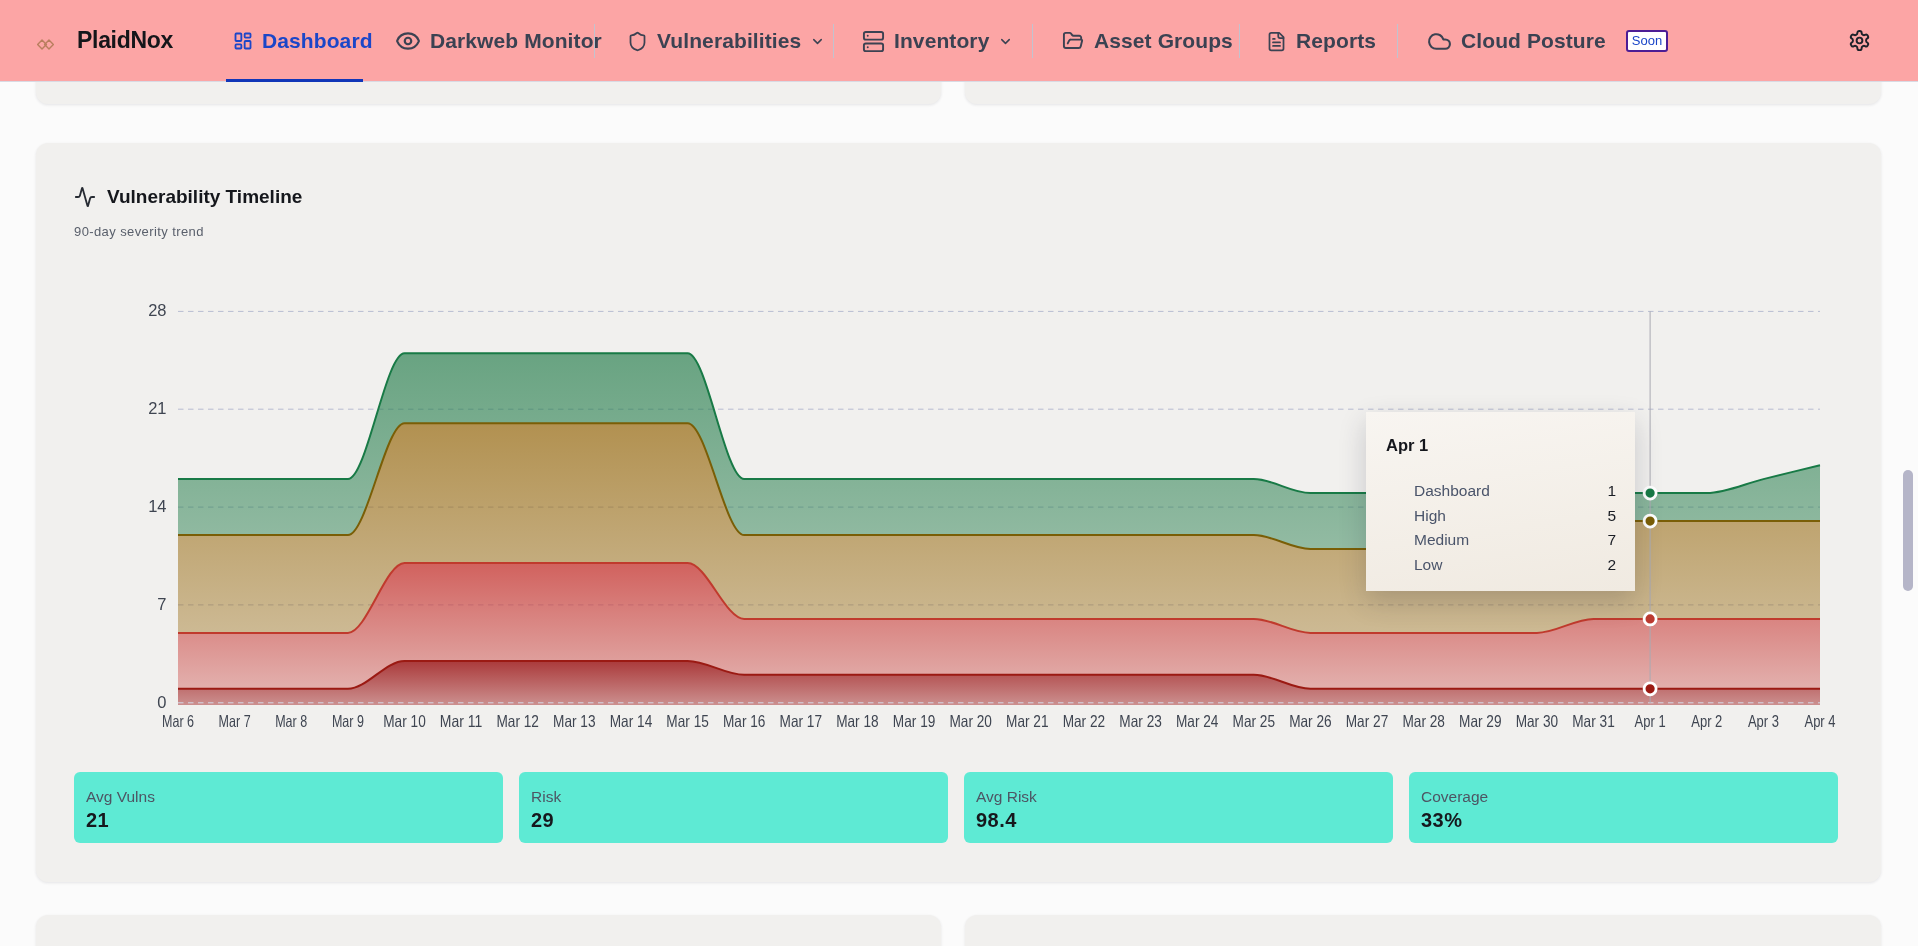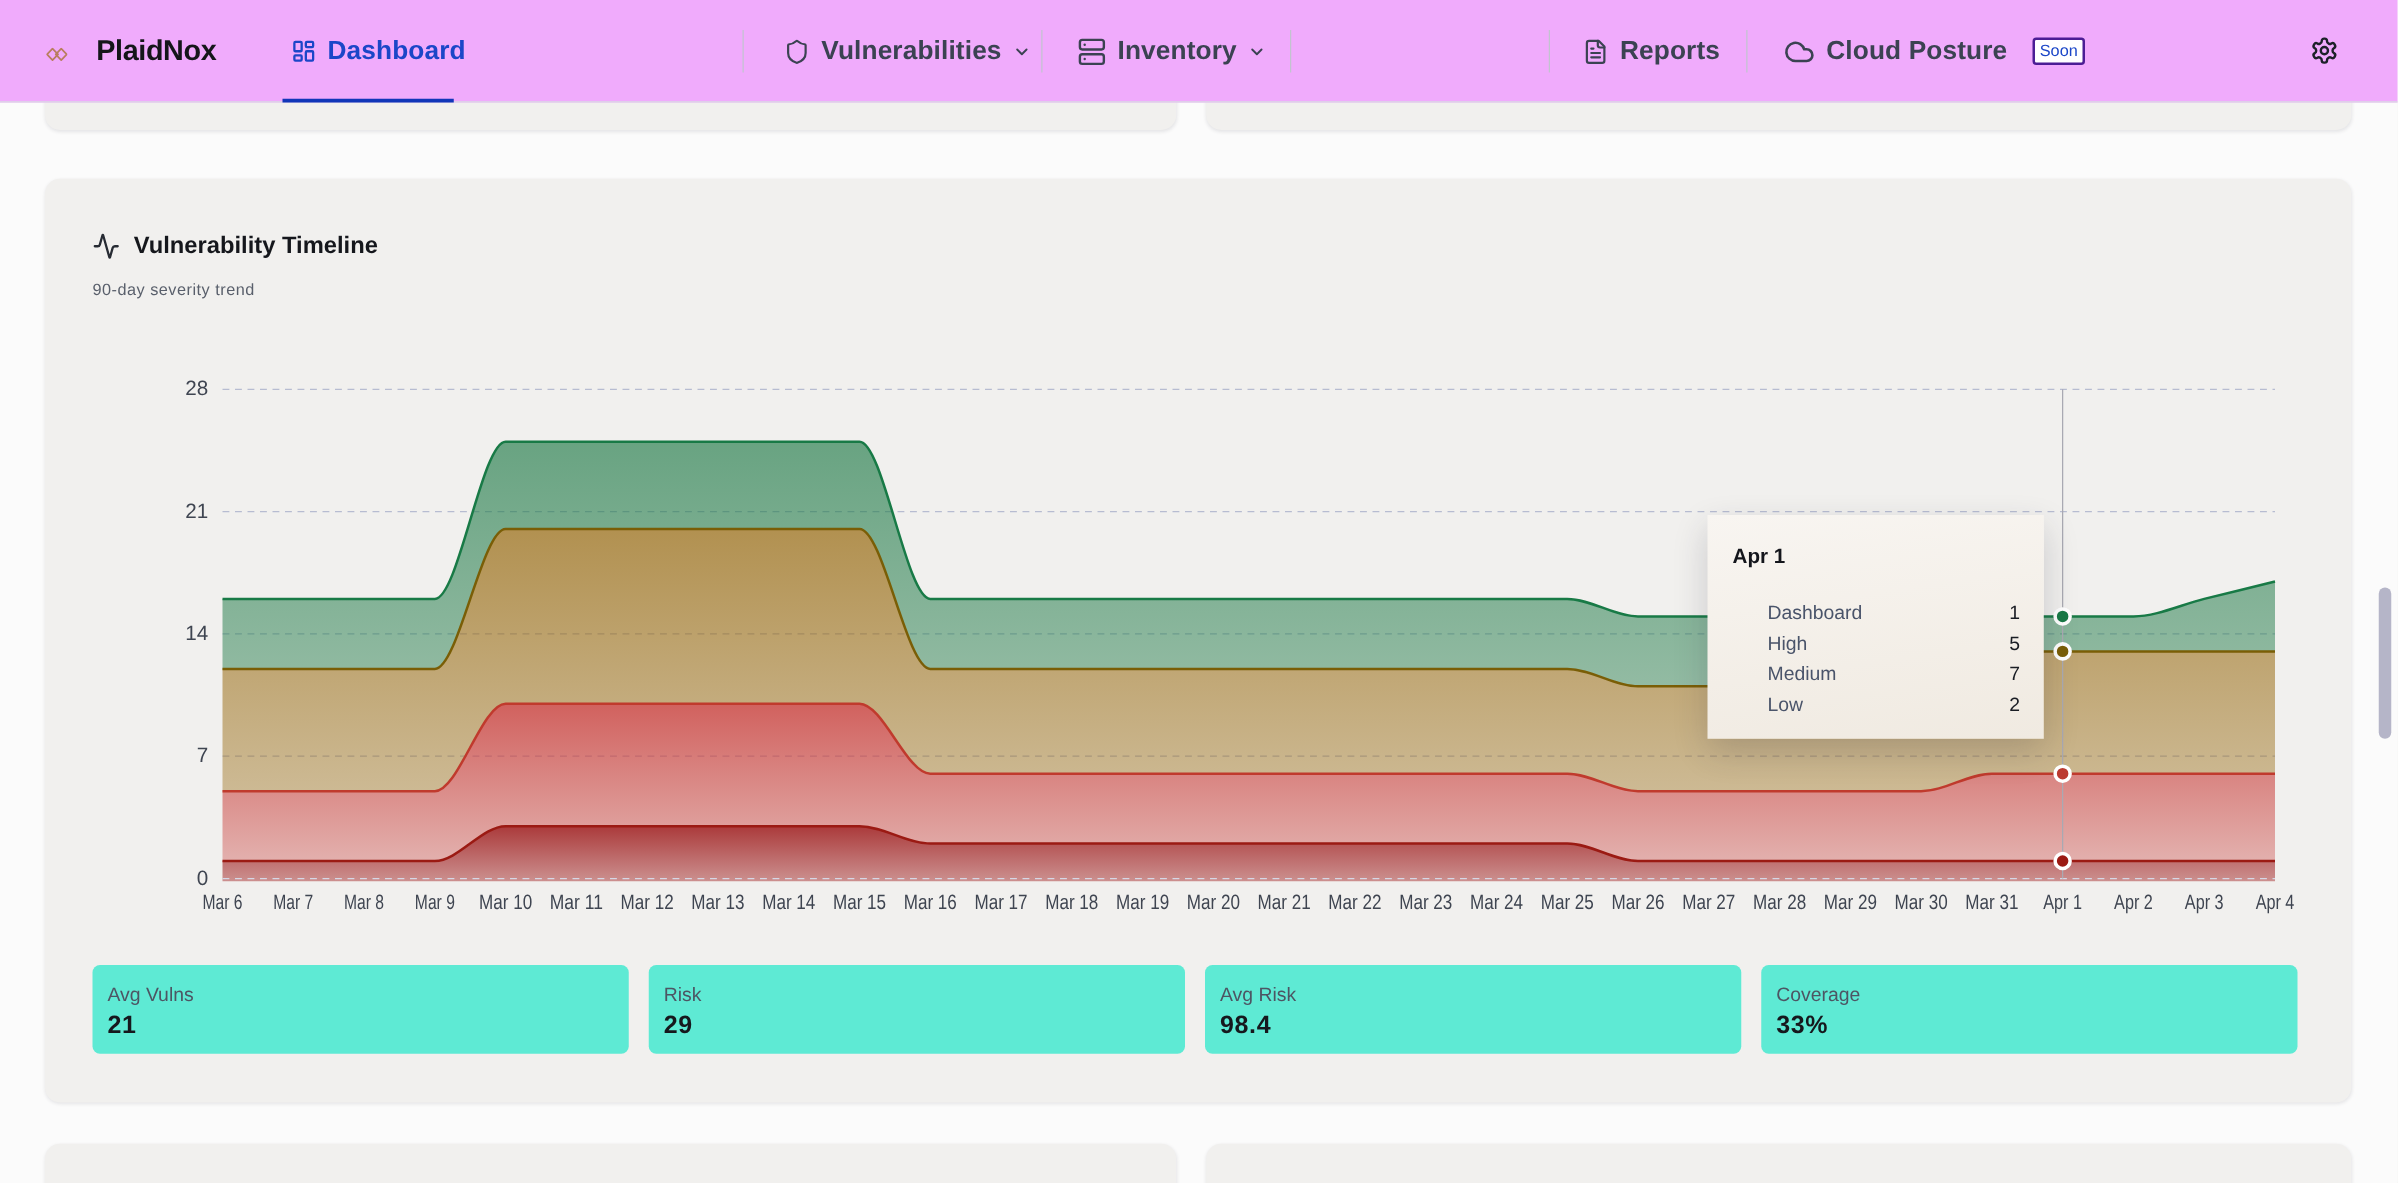--- a/index.html
+++ b/index.html
@@ -1,16 +1,16 @@
 <!DOCTYPE html>
 <html><head><meta charset="utf-8"><style>
 * { margin:0; padding:0; box-sizing:border-box; }
 html,body { width:1918px; height:946px; overflow:hidden; background:#fbfbfb;
   font-family:"Liberation Sans", sans-serif; }
-.nav { position:absolute; left:0; top:0; width:1918px; height:82px; background:#f0abfc;
+.nav { position:absolute; left:0; top:0; width:1918px; height:82px; background:#fca5a5;
   border-bottom:1px solid #d9dae3; z-index:30; }
 .brand { position:absolute; left:37px; top:36px; }
 .brand-name { position:absolute; left:77px; top:27px; font-size:23px; font-weight:bold;
   color:#15161a; letter-spacing:-0.3px; }
 .nav-item { position:absolute; top:0; height:82px; display:flex; align-items:center; gap:9px; }
 .nav-txt { font-size:21px; color:#3b4252; font-weight:700; letter-spacing:0.1px; }
 .sep { position:absolute; top:24px; height:34px; width:1px; background:#c2c3cf; }
 .soon { display:inline-block; margin-left:11px; font-size:13px; color:#1b46c8;
   border:2px solid #4c1d95; padding:1px 4px 2px; background:#fff; border-radius:3px; }
 .underline { position:absolute; left:226px; top:79px; width:137px; height:3px; background:#1136b8; z-index:31; }
@@ -169,40 +169,53 @@
   <div class="brand-name">PlaidNox</div>
   <div class="nav-item" style="left:233px">
       <svg width="20" height="20" viewBox="0 0 24 24" fill="none" stroke="#1b46c8" stroke-width="2.2" stroke-linecap="round" stroke-linejoin="round">
         <rect x="3" y="3" width="7" height="9" rx="1"></rect>
         <rect x="14" y="3" width="7" height="5" rx="1"></rect>
         <rect x="14" y="12" width="7" height="9" rx="1"></rect>
         <rect x="3" y="16" width="7" height="5" rx="1"></rect>
       </svg>
       <span class="nav-txt" style="color:#1b46c8">Dashboard</span>
     </div>
+    <div class="nav-item" style="left:395px">
+      <svg width="26" height="26" viewBox="0 0 24 24" fill="none" stroke="#3b4252" stroke-width="2" stroke-linecap="round" stroke-linejoin="round">
+        <path d="M2.062 12.348a1 1 0 0 1 0-.696 10.75 10.75 0 0 1 19.876 0 1 1 0 0 1 0 .696 10.75 10.75 0 0 1-19.876 0"></path>
+        <circle cx="12" cy="12" r="3"></circle>
+      </svg>
+      <span class="nav-txt">Darkweb Monitor</span>
+    </div>
     <div class="nav-item" style="left:627px">
       <svg width="21" height="21" viewBox="0 0 24 24" fill="none" stroke="#3b4252" stroke-width="2" stroke-linecap="round" stroke-linejoin="round">
         <path d="M20 13c0 5-3.5 7.5-7.66 8.95a1 1 0 0 1-.67-.01C7.5 20.5 4 18 4 13V6a1 1 0 0 1 1-1c2 0 4.5-1.2 6.24-2.72a1.17 1.17 0 0 1 1.52 0C14.51 3.81 17 5 19 5a1 1 0 0 1 1 1z"></path>
       </svg>
       <span class="nav-txt">Vulnerabilities</span>
       <svg width="15" height="15" viewBox="0 0 24 24" fill="none" stroke="#3b4252" stroke-width="2.4" stroke-linecap="round" stroke-linejoin="round">
         <path d="m6 9 6 6 6-6"></path>
       </svg>
     </div>
     <div class="nav-item" style="left:862px">
       <svg width="23" height="23" viewBox="0 0 24 24" fill="none" stroke="#3b4252" stroke-width="2" stroke-linecap="round" stroke-linejoin="round">
         <rect width="20" height="8" x="2" y="2" rx="2" ry="2"></rect>
         <rect width="20" height="8" x="2" y="14" rx="2" ry="2"></rect>
         <line x1="6" x2="6.01" y1="6" y2="6"></line>
         <line x1="6" x2="6.01" y1="18" y2="18"></line>
       </svg>
       <span class="nav-txt">Inventory</span>
       <svg width="15" height="15" viewBox="0 0 24 24" fill="none" stroke="#3b4252" stroke-width="2.4" stroke-linecap="round" stroke-linejoin="round">
         <path d="m6 9 6 6 6-6"></path>
       </svg>
+    </div>
+    <div class="nav-item" style="left:1062px">
+      <svg width="23" height="23" viewBox="0 0 24 24" fill="none" stroke="#3b4252" stroke-width="2" stroke-linecap="round" stroke-linejoin="round">
+        <path d="m6 14 1.45-2.9A2 2 0 0 1 9.24 10H20a1 1 0 0 1 .97 1.24l-1.48 6a2 2 0 0 1-1.94 1.52H4a2 2 0 0 1-2-2V5a2 2 0 0 1 2-2h3.93a2 2 0 0 1 1.66.9l.82 1.2a2 2 0 0 0 1.66.9H18a2 2 0 0 1 2 2v2"></path>
+      </svg>
+      <span class="nav-txt">Asset Groups</span>
     </div>
     <div class="nav-item" style="left:1266px">
       <svg width="21" height="21" viewBox="0 0 24 24" fill="none" stroke="#3b4252" stroke-width="2" stroke-linecap="round" stroke-linejoin="round">
         <path d="M15 2H6a2 2 0 0 0-2 2v16a2 2 0 0 0 2 2h12a2 2 0 0 0 2-2V7Z"></path>
         <path d="M14 2v4a2 2 0 0 0 2 2h4"></path>
         <path d="M10 9H8"></path>
         <path d="M16 13H8"></path>
         <path d="M16 17H8"></path>
       </svg>
       <span class="nav-txt">Reports</span>

